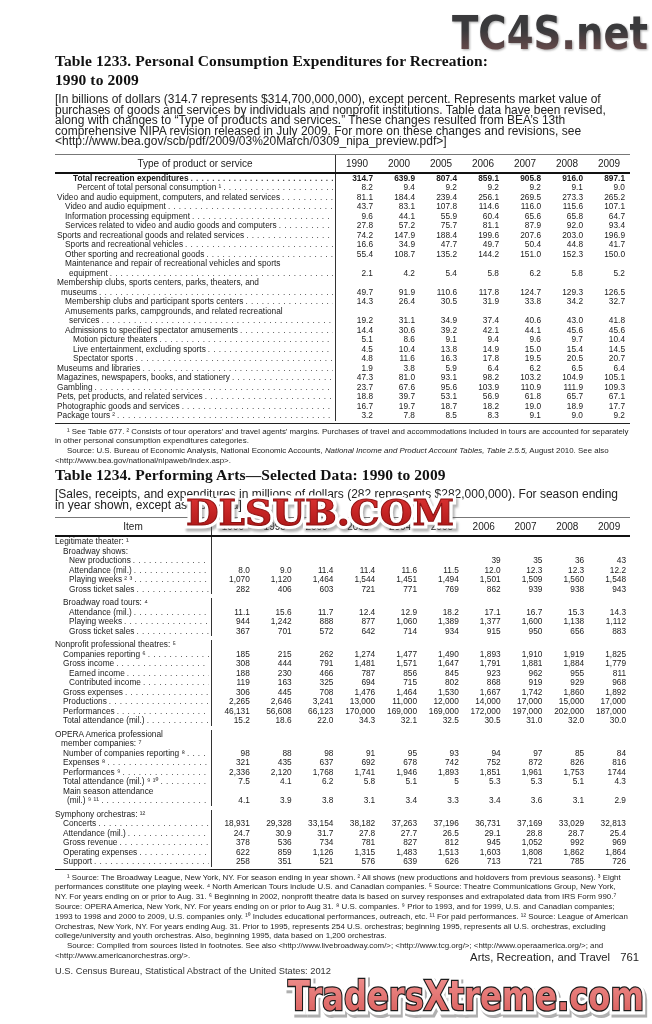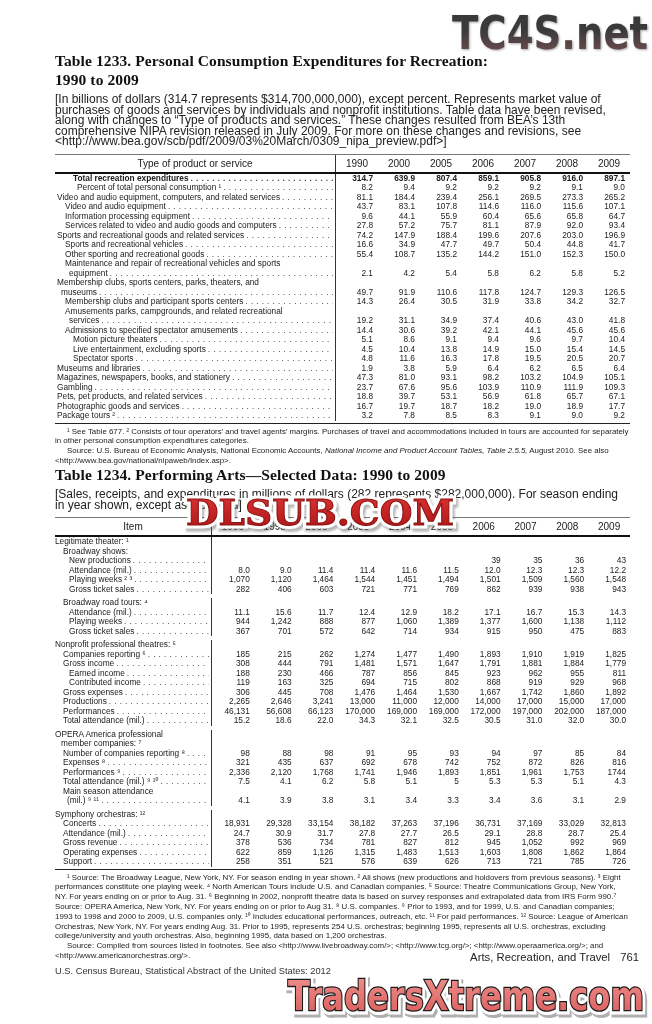--- a/index.html
+++ b/index.html
@@ -581,21 +581,21 @@
             <div class="dots"></div>
           </div>
           <div class="cell">367</div>
           <div class="cell">701</div>
           <div class="cell">572</div>
           <div class="cell">642</div>
           <div class="cell">714</div>
           <div class="cell">934</div>
           <div class="cell">915</div>
           <div class="cell">950</div>
-          <div class="cell">475</div>
+          <div class="cell">656</div>
           <div class="cell">883</div>
         </div>
         <div class="trow gap">
           <div class="tlabel">
             <div class="lbl-text" style="padding-left: 0px;">Nonprofit professional theatres: ⁵</div>
           </div>
           <div class="cell"></div>
           <div class="cell"></div>
           <div class="cell"></div>
           <div class="cell"></div>

